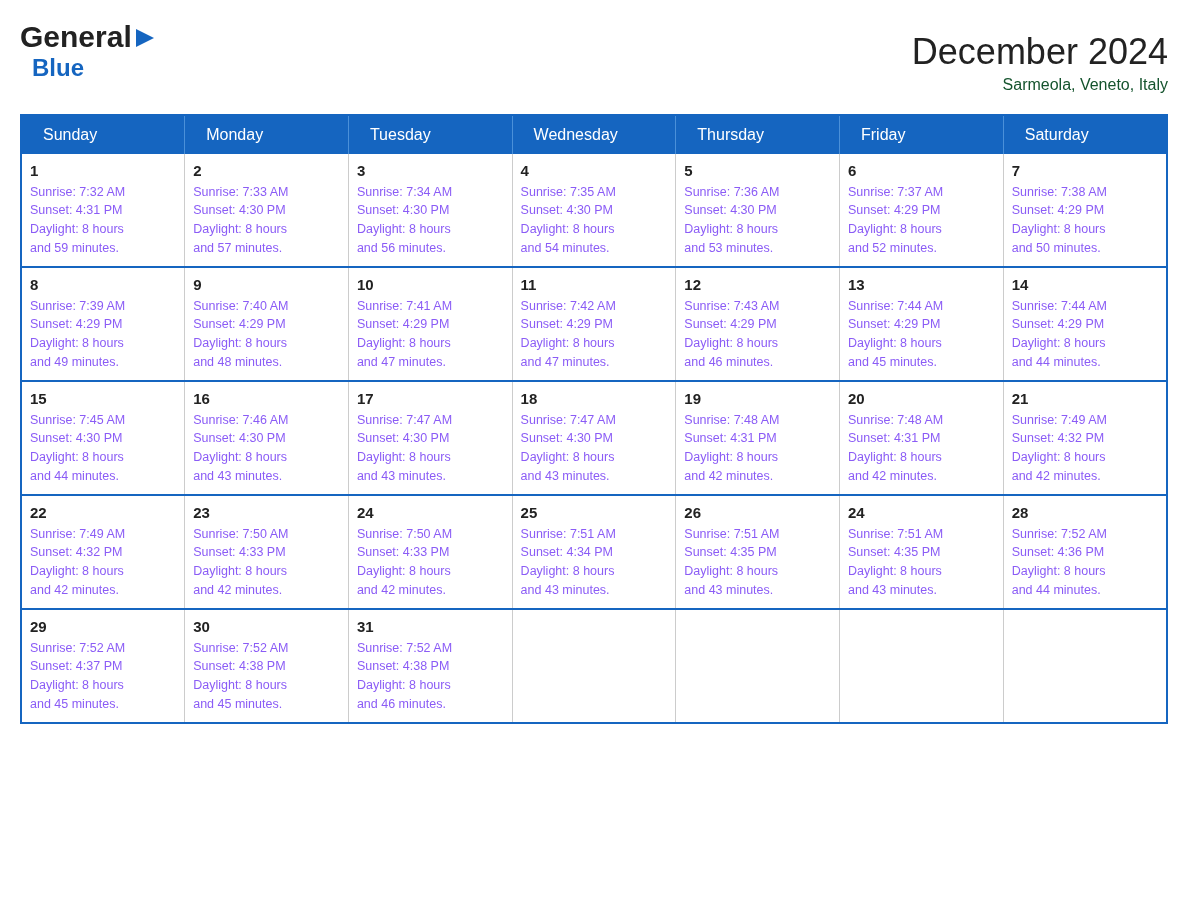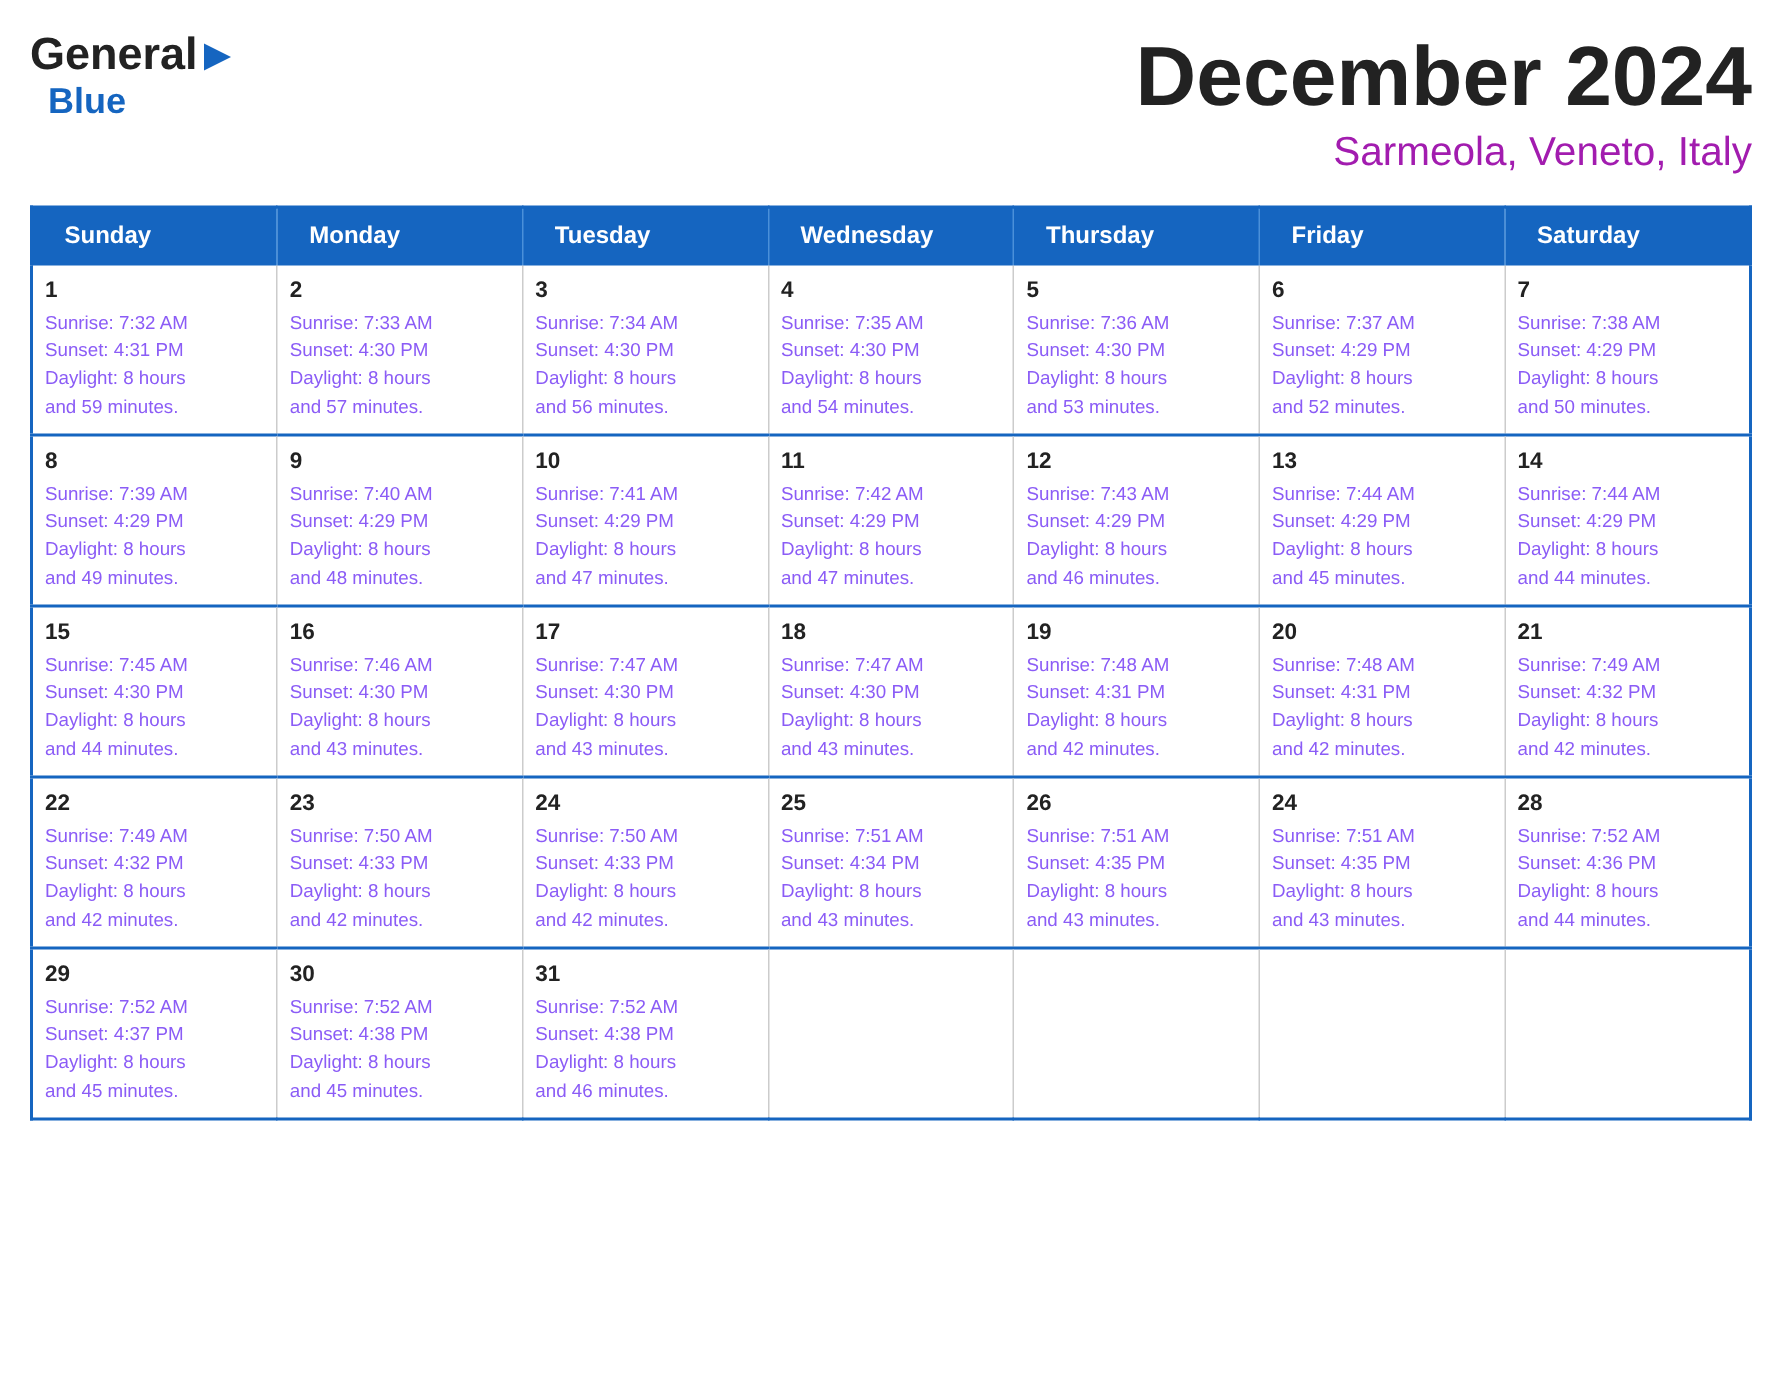--- a/index.html
+++ b/index.html
@@ -18,40 +18,41 @@
     }
     .logo {
       display: flex;
       flex-direction: column;
       align-items: flex-start;
     }
     .title-section {
       text-align: right;
     }
     .month-title {
-      font-size: 56px;
-      font-weight: bold;
+      font-size: 36px;
+      font-weight: normal;
       color: #222;
       line-height: 1.1;
+      margin-top: 12px;
     }
     .location {
-      font-size: 27px;
-      color: #a21caf;
+      font-size: 16px;
+      color: #14532d;
       margin-top: 4px;
     }
     .calendar {
       width: 100%;
       border-collapse: collapse;
       border: 2px solid #1565c0;
     }
     .calendar th {
       background-color: #1565c0;
       color: #fff;
       font-size: 16px;
-      font-weight: bold;
+      font-weight: normal;
       padding: 10px 21px;
       text-align: left;
       border-right: 1px solid #4a90d9;
     }
     .calendar th:last-child {
       border-right: none;
     }
     .calendar td {
       vertical-align: top;
       padding: 8px;

